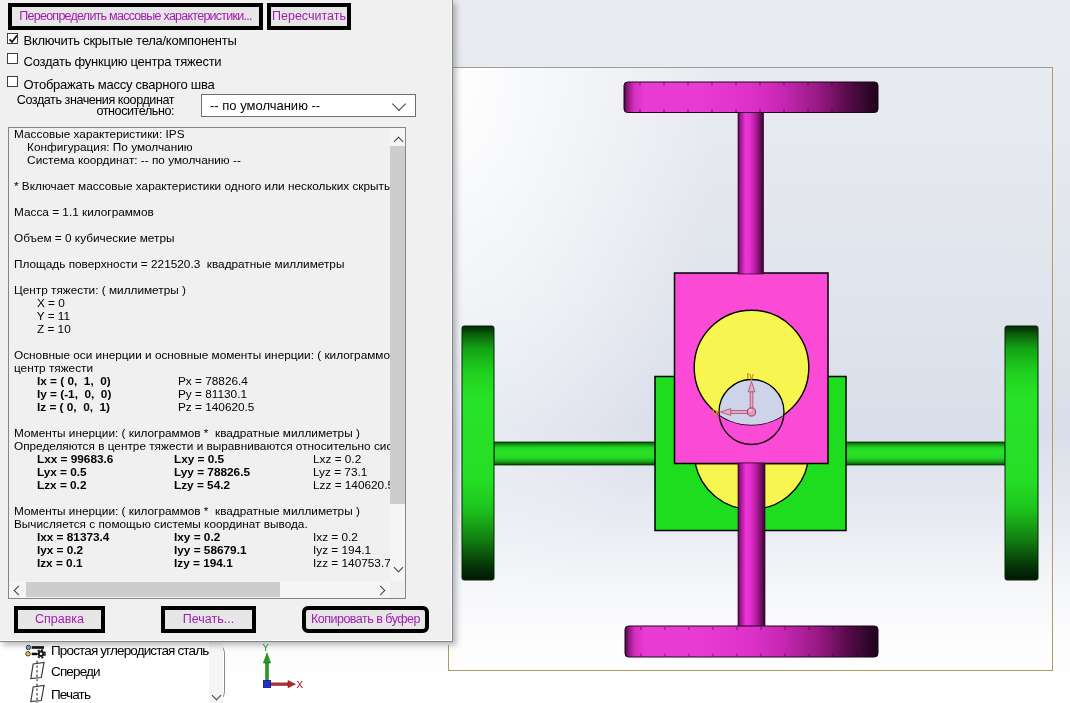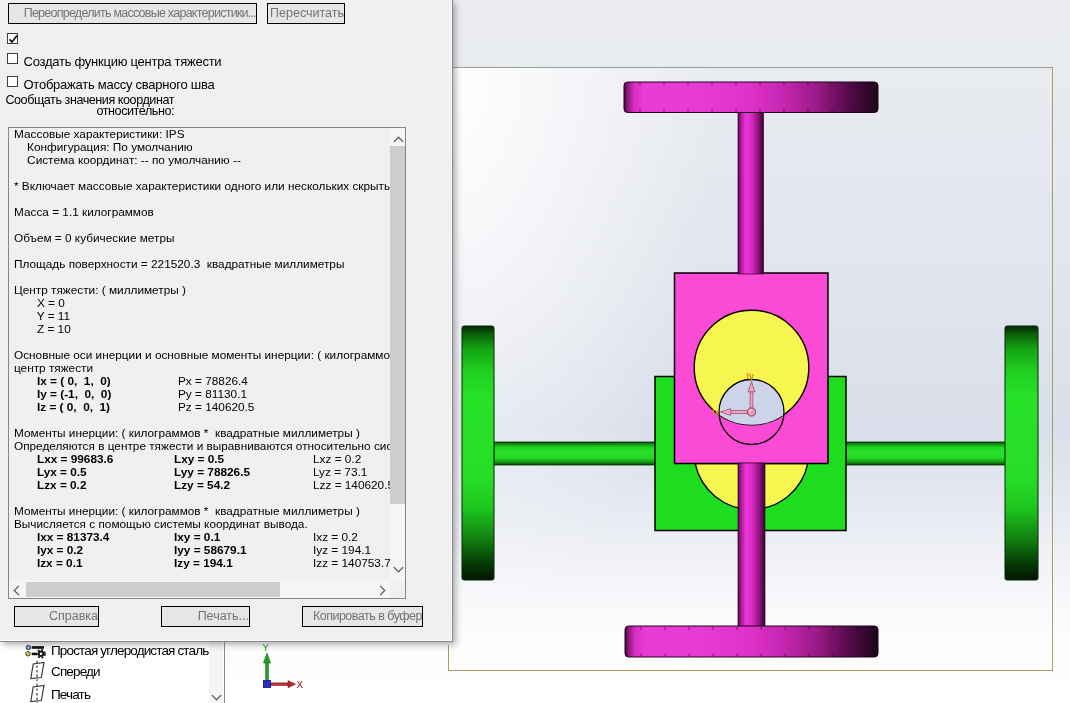--- a/index.html
+++ b/index.html
@@ -10,30 +10,30 @@
   #vpglow{position:absolute;left:453px;top:68px;width:300px;height:600px;
       background:radial-gradient(ellipse 110% 120% at 0% 0%, rgba(255,255,255,0.98), rgba(255,255,255,0) 80%);}
   .sheet{position:absolute;}
   #sh-top{left:453px;top:67px;width:600px;height:1px;background:#96a096;}
   #sh-right{left:1052px;top:67px;width:1px;height:604px;background:#ab9f66;}
   #sh-bottom{left:448px;top:670px;width:605px;height:1px;background:#a89c60;}
   #sh-left{left:448px;top:645px;width:1px;height:26px;background:#a89c60;}
   #modelsvg{position:absolute;left:0;top:0;}
   
   #panel{position:absolute;left:0;top:642px;width:224px;height:61px;background:#ffffff;
-         border-right:1px solid #8a8a8a;}
+         border-right:1px solid #8a8a8a;border-radius:12px;}
   .trow{position:absolute;left:51px;font-size:13.5px;letter-spacing:-0.85px;color:#000;white-space:nowrap;}
   #tscroll{position:absolute;left:209px;top:0;width:14px;height:61px;background:#f5f5f5;}
   .chev{position:absolute;width:7px;height:7px;border:solid #404040;border-width:0 2px 2px 0;}
   
   #dlg{position:absolute;left:0;top:0;width:452px;height:641px;background:#f0f0f0;
        border-right:1px solid #878787;border-bottom:1px solid #878787;
        box-shadow:3px 3px 6px rgba(80,80,92,0.42), inset -1px 0 0 #fafafa, inset 0 -1px 0 #fafafa;}
-  .btn{position:absolute;background:#e6e6e6;border:1px solid #000000;
-       font-size:12.5px;color:#737373;text-align:right;line-height:19px;height:19px;
+  .btn{position:absolute;background:#e6e6e6;border:4px solid #000000;
+       font-size:12.5px;color:#a21caf;text-align:center;line-height:19px;height:19px;
        font-family:"Liberation Sans",sans-serif;white-space:nowrap;overflow:hidden;}
   .cb{position:absolute;width:9px;height:9px;background:#fff;border:1.5px solid #3f3f3f;}
   .cblab{position:absolute;left:23.5px;font-size:13px;letter-spacing:-0.25px;color:#000;white-space:nowrap;}
   #ddl{position:absolute;left:201px;top:94px;width:213px;height:21px;background:#fff;
        border:1px solid #6e6e6e;}
   #ddl span{position:absolute;left:8px;top:3px;font-size:13px;}
   .rellab{position:absolute;right:278px;font-size:12.6px;letter-spacing:-0.45px;white-space:nowrap;}
   #tbox{position:absolute;left:8px;top:127px;width:396px;height:470px;background:#f0f0f0;
         border:1px solid #858585;overflow:hidden;}
   #tbox pre{margin:0;padding:0 0 0 5px;font:11.8px/13px "Liberation Sans",sans-serif;color:#000;}
@@ -175,27 +175,32 @@
 </div>
 
 <div id="dlg">
   <div class="btn" style="left:8px;top:3px;width:247px;letter-spacing:-0.75px;">Переопределить массовые характеристики...</div>
   <div class="btn" style="left:267px;top:3px;width:76px;">Пересчитать</div>
 
   <span class="cb" style="left:7px;top:32.5px;"></span>
   <svg style="position:absolute;left:7px;top:32.5px" width="12" height="12">
       <path d="M 2.5 6.4 L 5 8.9 L 10 2.4" fill="none" stroke="#111" stroke-width="1.7"></path>
     </svg>
+  <div class="cblab" style="top:32.5px">Включить скрытые тела/компоненты</div>
   <span class="cb" style="left:7px;top:53.2px;"></span>
   <div class="cblab" style="top:53.5px">Создать функцию центра тяжести</div>
   <span class="cb" style="left:7px;top:75.5px;"></span>
   <div class="cblab" style="top:76.5px">Отображать массу сварного шва</div>
 
-  <div class="rellab" style="top:92.5px">Сообщать значения координат</div>
+  <div class="rellab" style="top:92.5px">Создать значения координат</div>
   <div class="rellab" style="top:104px">относительно:</div>
+  <div id="ddl">
+      <span>-- по умолчанию --</span>
+    <span class="chev" style="left:192px;top:4px;width:9px;height:9px;border-width:0 1.5px 1.5px 0;transform:rotate(45deg)"></span>
+  </div>
 
   <div id="tbox">
     <pre>Массовые характеристики: IPS
     Конфигурация: По умолчанию
     Система координат: -- по умолчанию --
 
 * Включает массовые характеристики одного или нескольких скрытых компонентов/тел
 
 Масса = 1.1 килограммов
 
@@ -215,31 +220,31 @@
 <span class="cs" style="width:164px">       Iz = ( 0,  0,  1)</span>Pz = 140620.5
 
 Моменты инерции: ( килограммов *  квадратные миллиметры )
 Определяются в центре тяжести и выравниваются относительно системы коорд
 <span class="cs" style="width:160px">       Lxx = 99683.6</span><span class="cs" style="width:139px">Lxy = 0.5</span>Lxz = 0.2
 <span class="cs" style="width:160px">       Lyx = 0.5</span><span class="cs" style="width:139px">Lyy = 78826.5</span>Lyz = 73.1
 <span class="cs" style="width:160px">       Lzx = 0.2</span><span class="cs" style="width:139px">Lzy = 54.2</span>Lzz = 140620.5
 
 Моменты инерции: ( килограммов *  квадратные миллиметры )
 Вычисляется с помощью системы координат вывода.
-<span class="cs" style="width:160px">       Ixx = 81373.4</span><span class="cs" style="width:139px">Ixy = 0.1</span>Ixz = 0.2
+<span class="cs" style="width:160px">       Ixx = 81373.4</span><span class="cs" style="width:139px">Ixy = 0.2</span>Ixz = 0.2
 <span class="cs" style="width:160px">       Iyx = 0.2</span><span class="cs" style="width:139px">Iyy = 58679.1</span>Iyz = 194.1
 <span class="cs" style="width:160px">       Izx = 0.1</span><span class="cs" style="width:139px">Izy = 194.1</span>Izz = 140753.7</pre>
     <div id="vsb">
       <span class="chev" style="left:4.5px;top:10px;width:6px;height:6px;border-width:0 1.7px 1.7px 0;transform:rotate(-135deg)"></span>
       <div class="thumb"></div>
       <span class="chev" style="left:4.5px;top:436px;width:6px;height:6px;border-width:0 1.7px 1.7px 0;transform:rotate(45deg)"></span>
     </div>
     <div id="hsb">
       <span class="chev" style="left:6px;top:5.5px;width:6px;height:6px;border-width:0 1.7px 1.7px 0;transform:rotate(135deg)"></span>
       <div class="thumb"></div>
       <span class="chev" style="left:368px;top:5.5px;width:6px;height:6px;border-width:0 1.7px 1.7px 0;transform:rotate(-45deg)"></span>
     </div>
   </div>
 
   <div class="btn" style="left:14px;top:606px;width:83px;">Справка</div>
   <div class="btn" style="left:161px;top:606px;width:87px;">Печать...</div>
-  <div class="btn" style="left:302px;top:606px;width:119px;letter-spacing:-0.5px;">Копировать в буфер</div>
+  <div class="btn" style="left:302px;top:606px;width:119px;letter-spacing:-0.5px;border-radius:6px;">Копировать в буфер</div>
 </div>
 
 </body></html>

